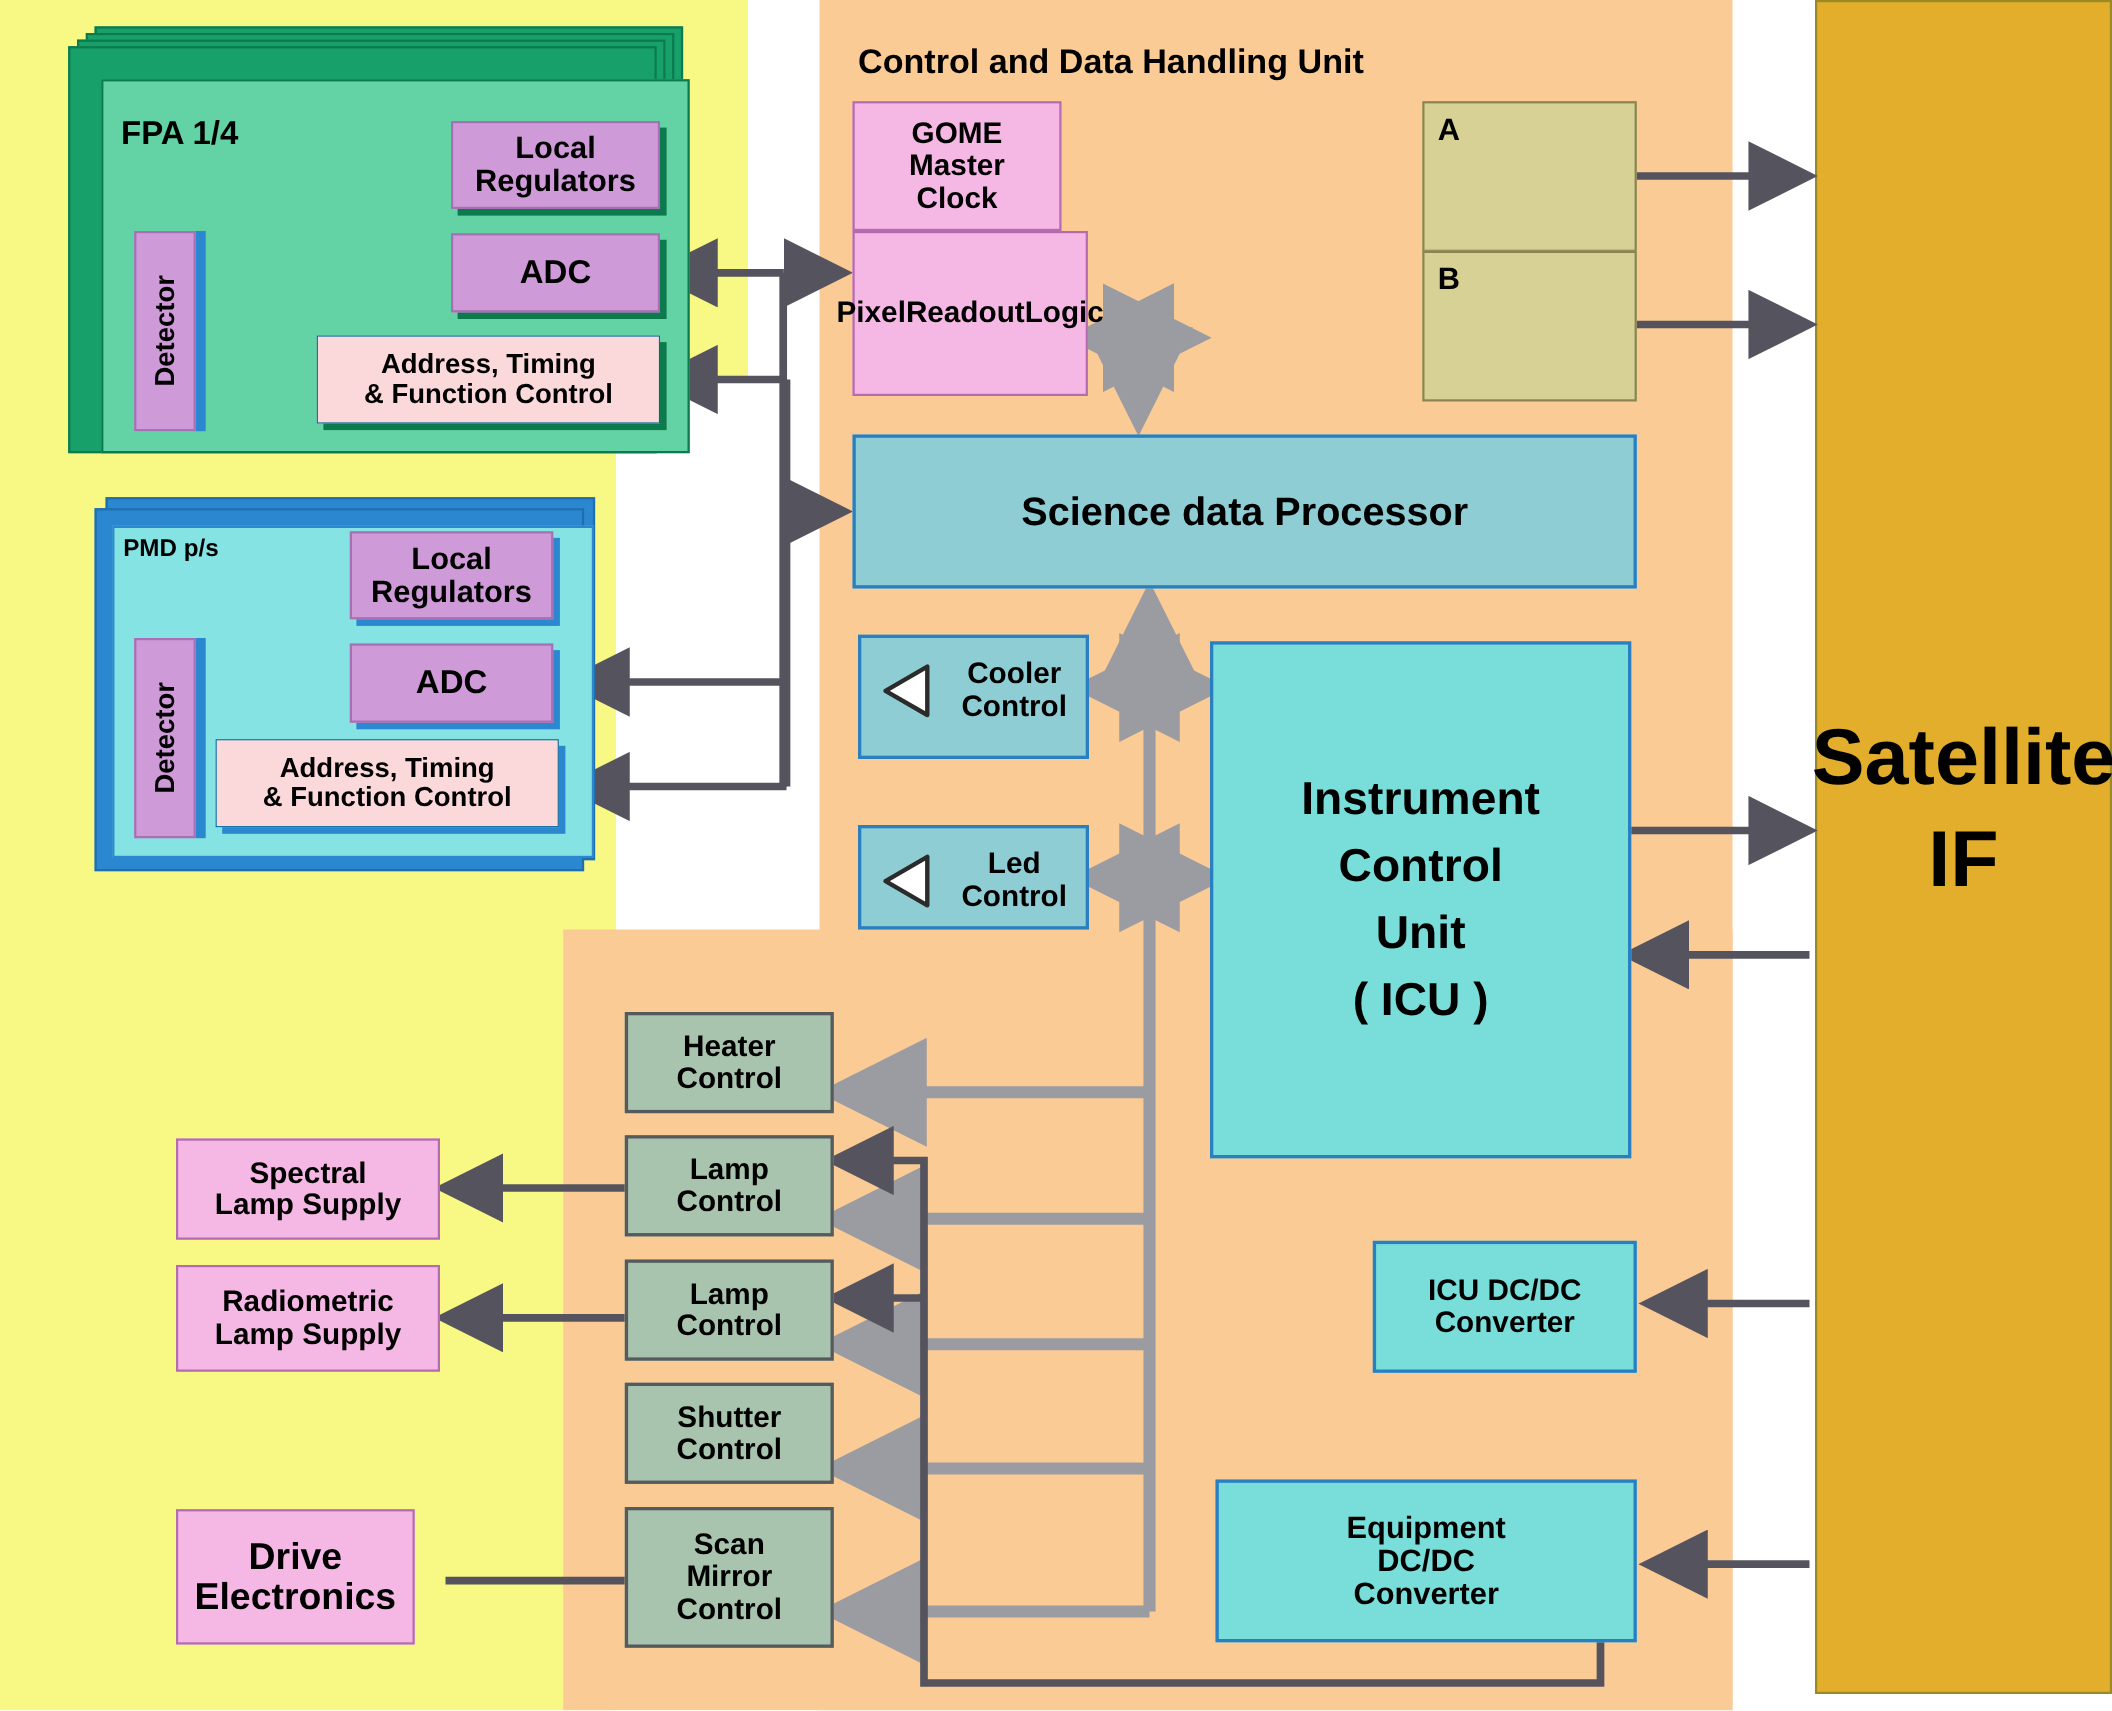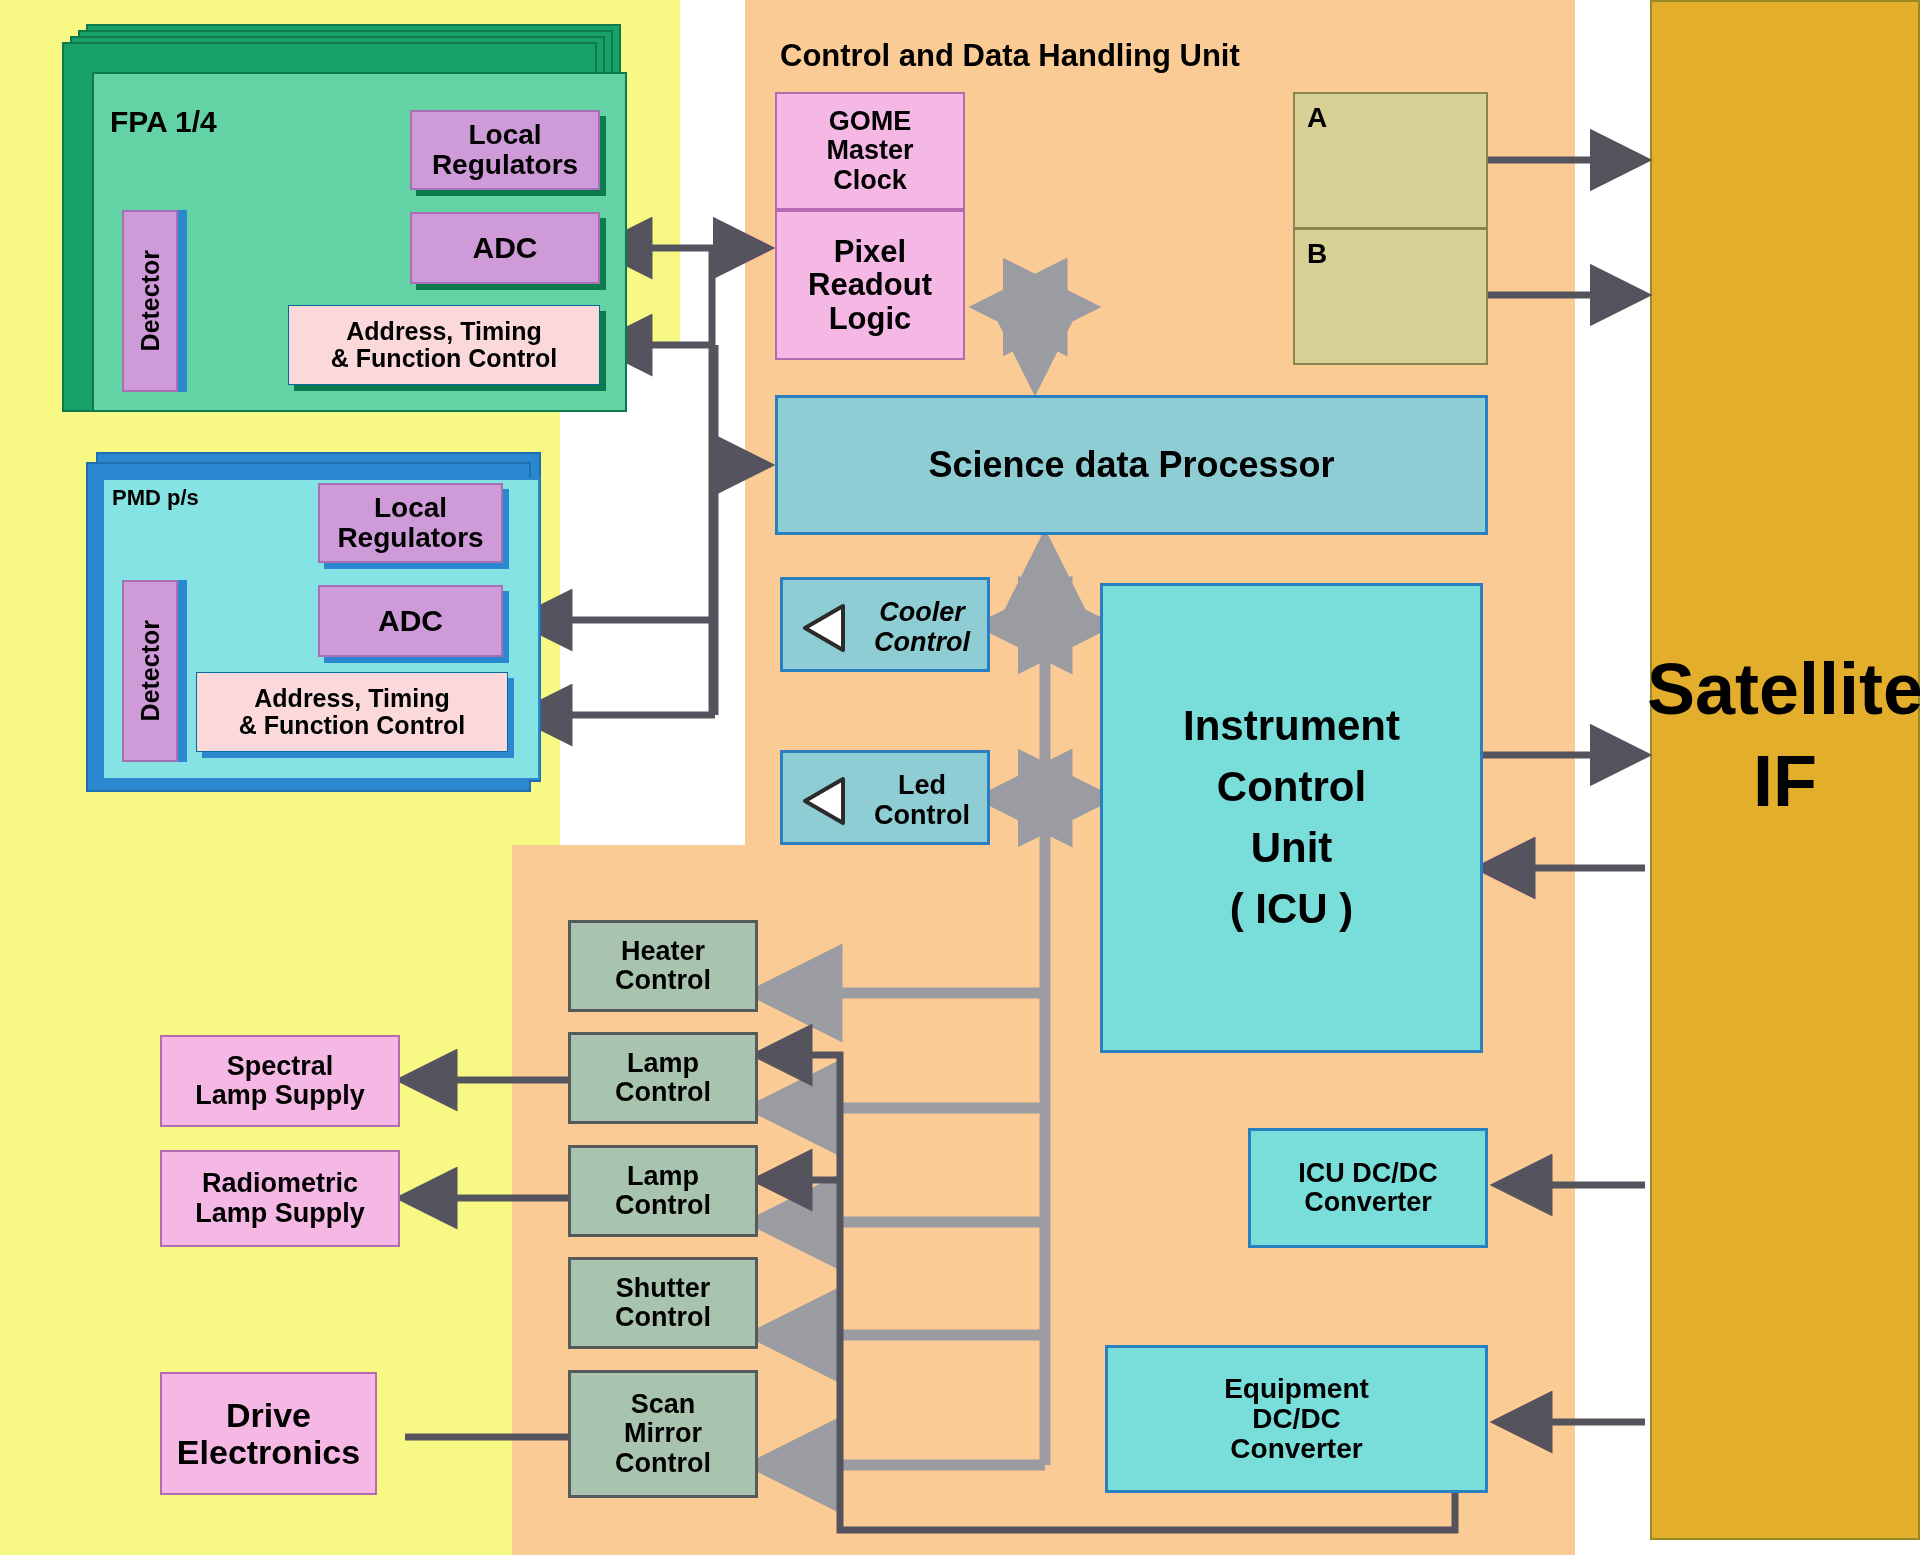--- a/index.html
+++ b/index.html
@@ -190,38 +190,38 @@
     <span class="vert-label">Detector</span>
   </div>
 
   <div class="abs title" style="left:780px;top:38px;font-size:31px;">Control and Data Handling Unit</div>
 
   <div class="abs pinkmag blk" style="left:775px;top:92px;width:190px;height:118px;font-size:27px;flex-direction:column;">
     <span>GOME</span>
     <span>Master</span>
     <span>Clock</span>
   </div>
-  <div class="abs pinkmag blk" style="left:775px;top:210px;width:190px;height:150px;font-size:31px;flex-direction:column;">
+  <div class="abs pinkmag blk" style="left:775px;top:210px;width:214px;height:150px;font-size:27px;flex-direction:row;">
     <span>Pixel</span>
     <span>Readout</span>
     <span>Logic</span>
   </div>
 
   <div class="abs khaki" style="left:1293px;top:92px;width:195px;height:137px;">
     <div class="abs title" style="left:12px;top:8px;font-size:28px;">A</div>
   </div>
   <div class="abs khaki" style="left:1293px;top:228px;width:195px;height:137px;">
     <div class="abs title" style="left:12px;top:8px;font-size:28px;">B</div>
   </div>
 
   <div class="abs tealdk blk" style="left:775px;top:395px;width:713px;height:140px;font-size:36px;">
     <span>Science data Processor</span>
   </div>
 
-  <div class="abs tealdk" style="left:780px;top:577px;width:210px;height:95px;font-style:italic;">
+  <div class="abs tealdk" style="left:780px;top:577px;width:210px;height:113px;">
     <svg class="abs" style="left:14px;top:22px;width:56px;height:52px;" viewBox="0 0 56 52">
       <path d="M46,4 L46,48 L8,26 z" fill="#ffffff" stroke="#2b2b2b" stroke-width="4" stroke-linejoin="round"></path>
     </svg>
     <div class="abs blk" style="left:70px;top:0;width:138px;height:95px;font-size:27px;flex-direction:column;">
       <span>Cooler</span>
       <span>Control</span>
     </div>
   </div>
 
   <div class="abs tealdk" style="left:780px;top:750px;width:210px;height:95px;">

